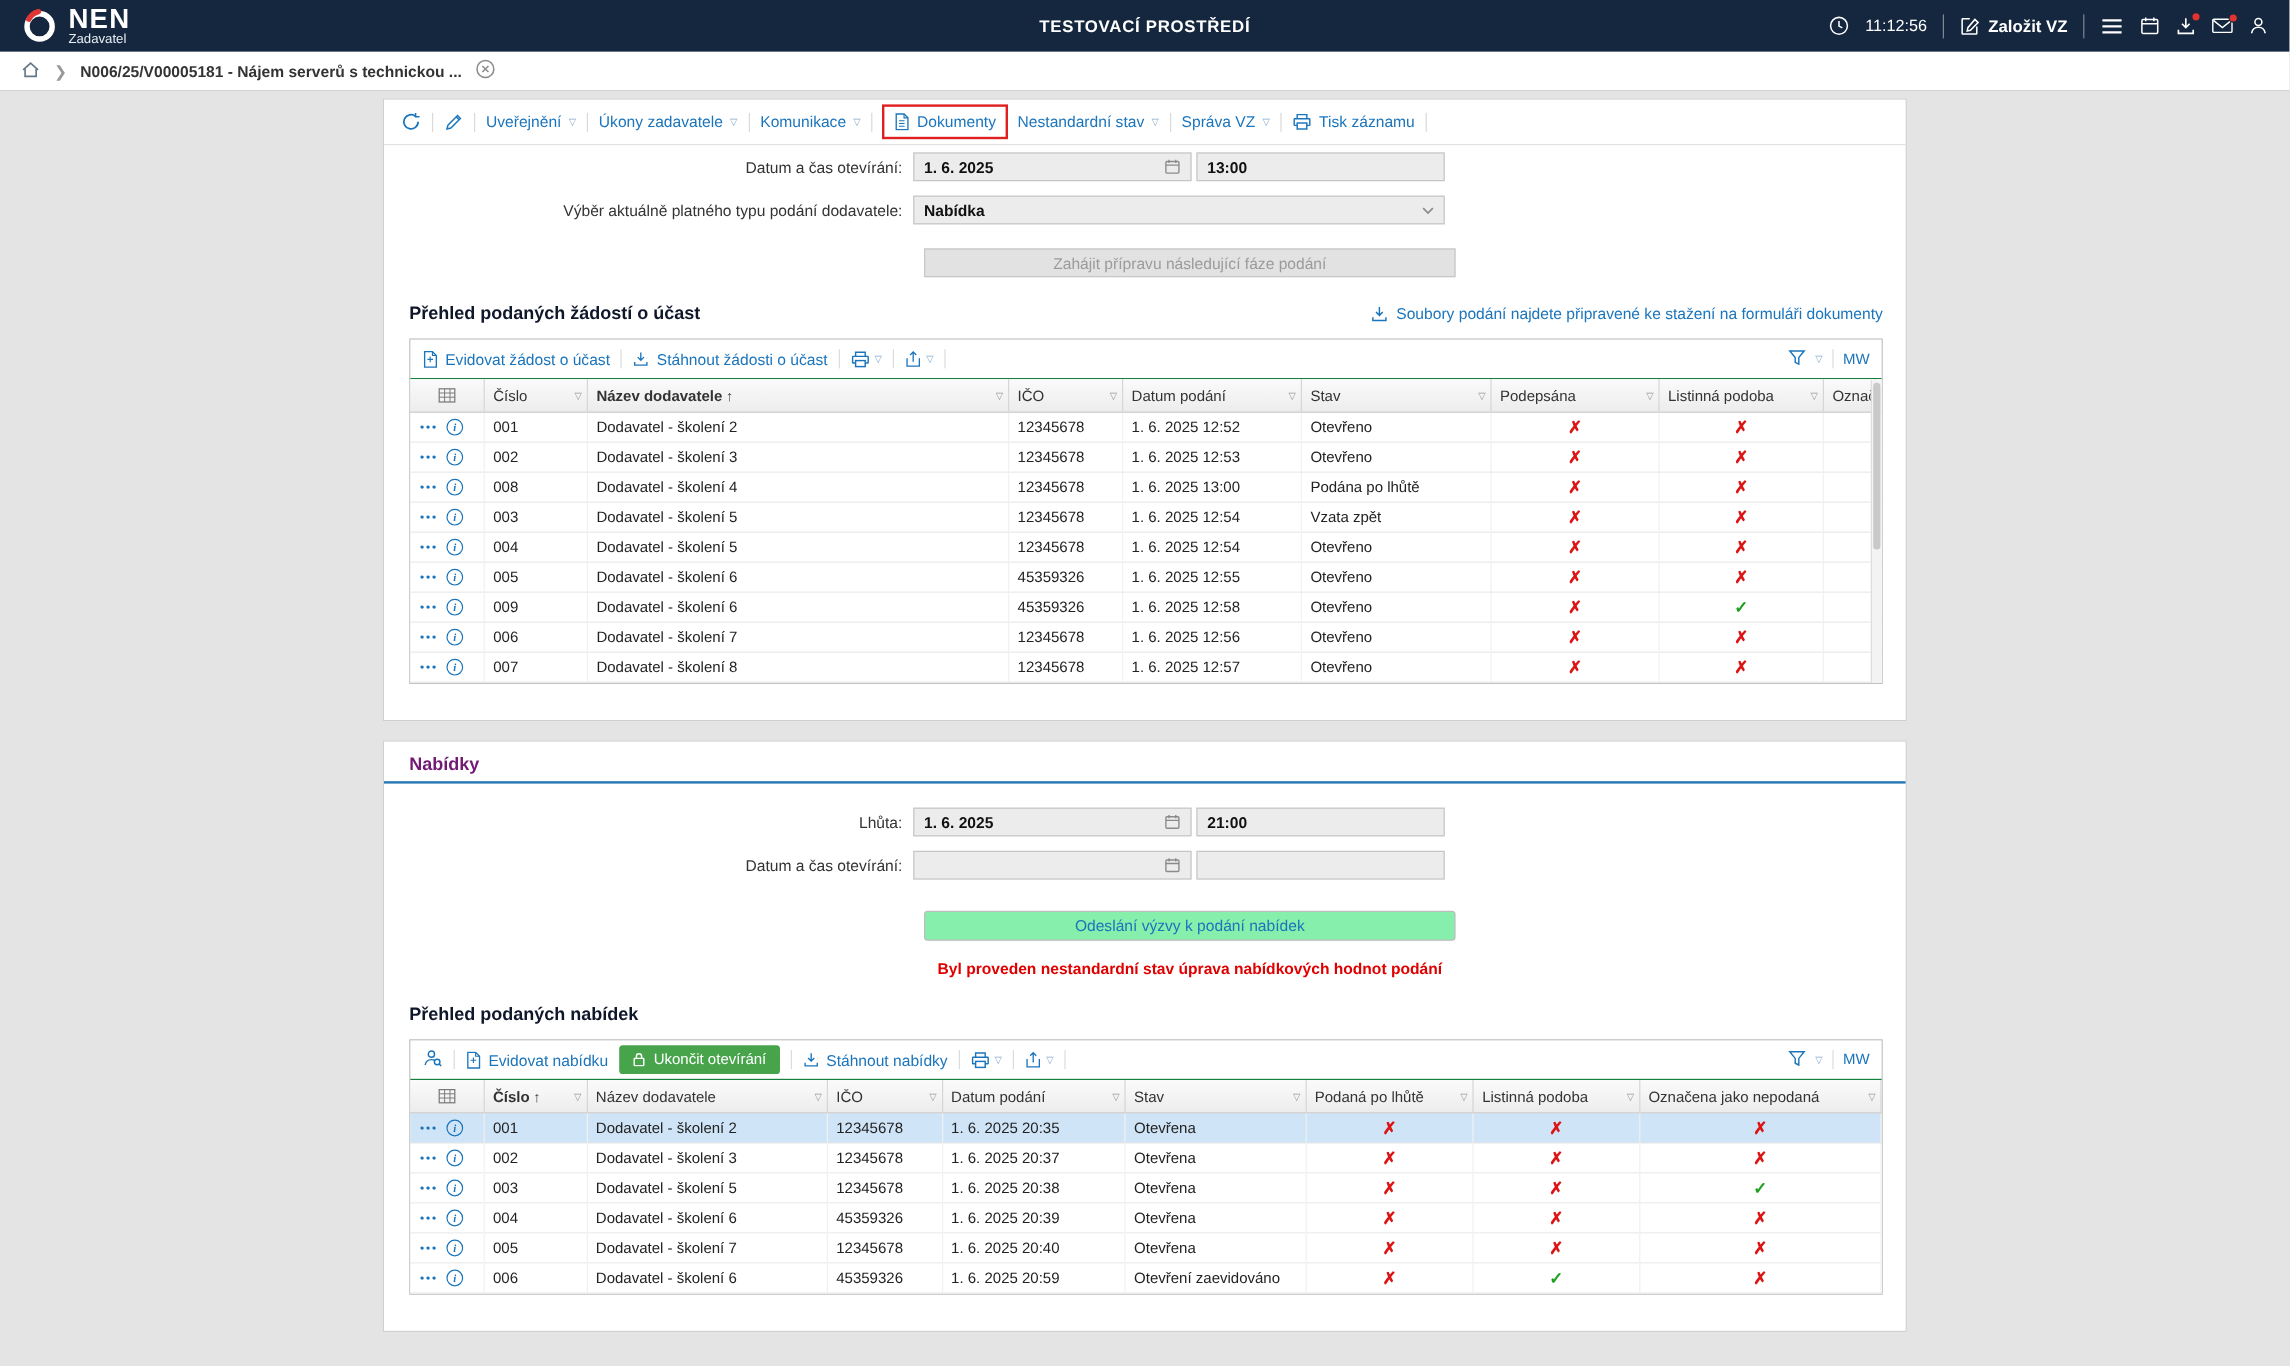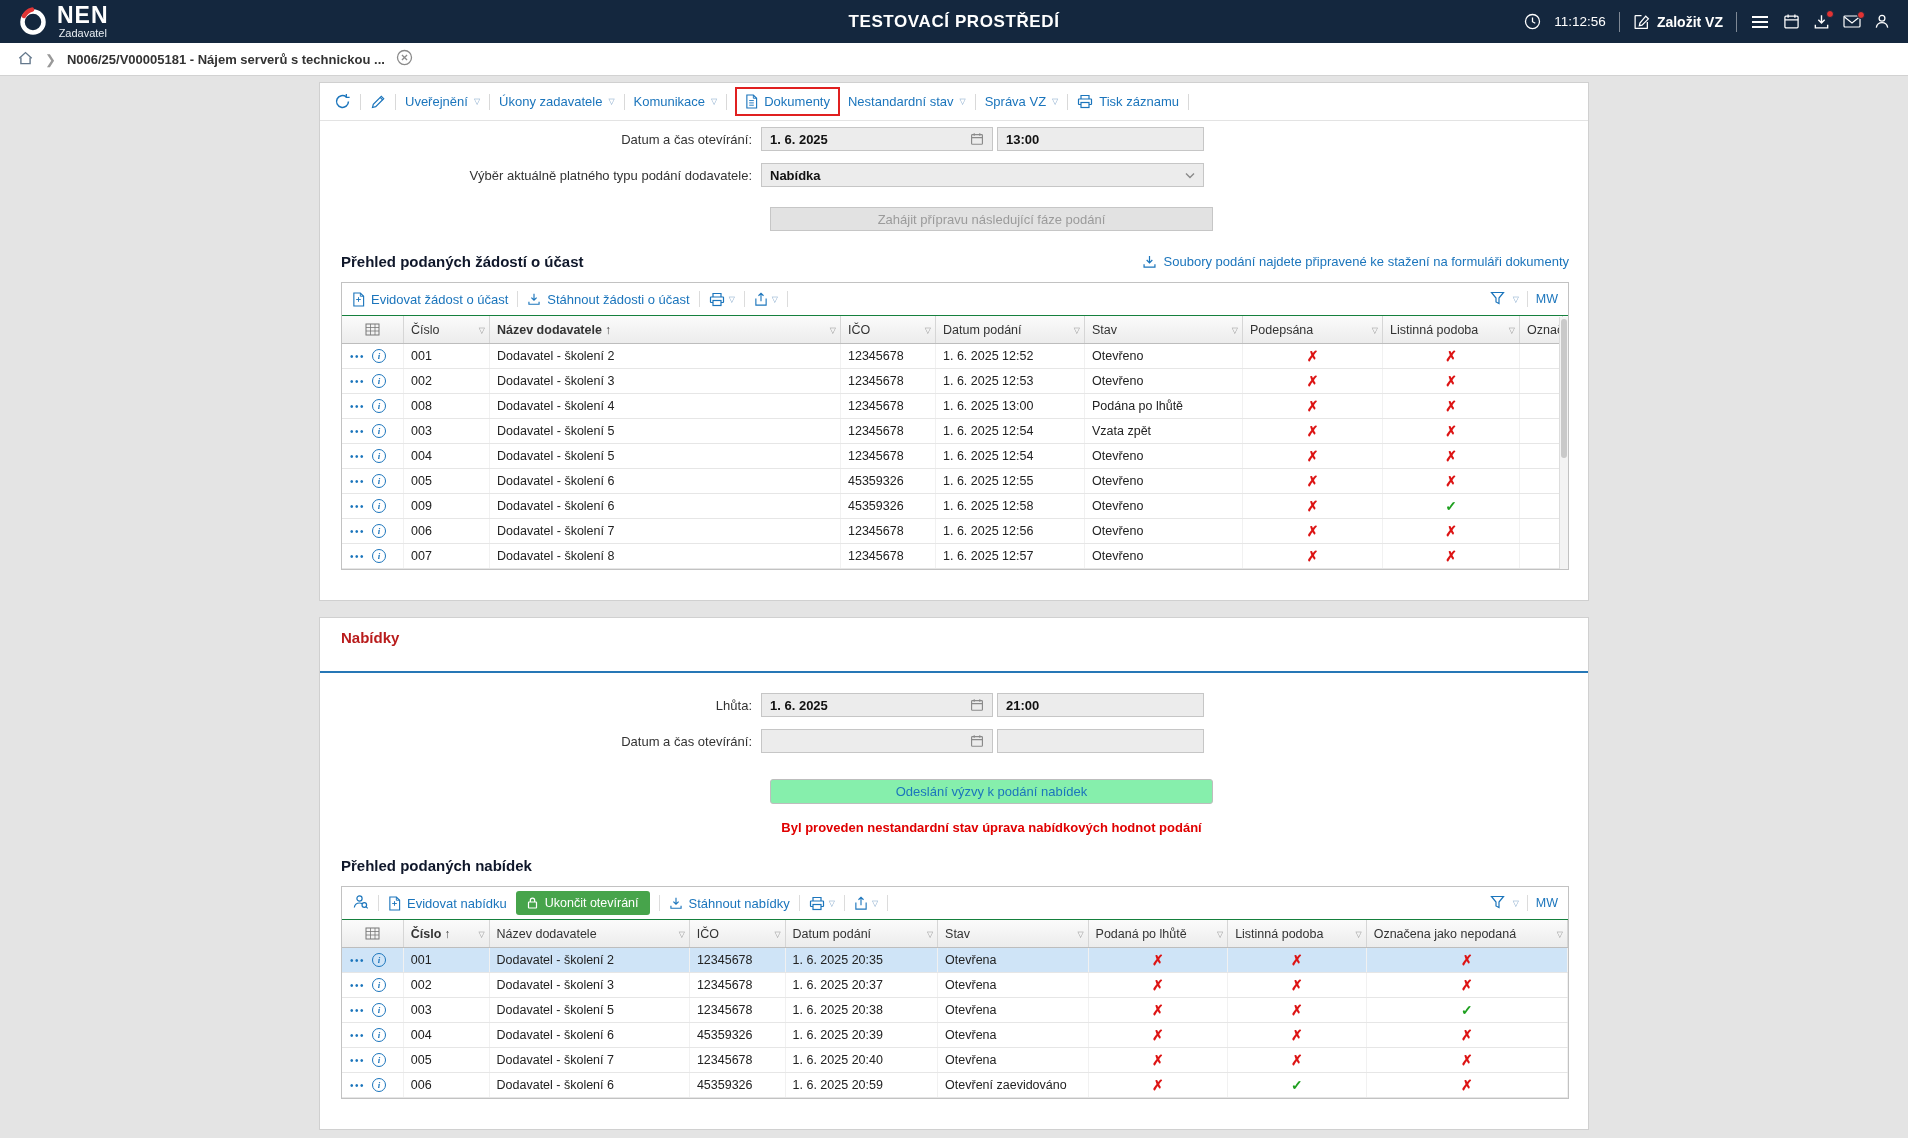--- a/index.html
+++ b/index.html
@@ -1,25 +1,25 @@
 <!DOCTYPE html>
 <html><head>
 <meta charset="utf-8">
 <style>
 *{margin:0;padding:0;box-sizing:border-box;}
 html,body{width:1908px;height:1138px;overflow:hidden;}
 body{background:#e4e4e4;font-family:"Liberation Sans",sans-serif;font-size:13px;color:#222;}
 
 
-.topbar{height:43px;background:#14273e;display:flex;align-items:center;padding:0 18px;position:relative;color:#fff;text-align:center;}
+.topbar{height:43px;background:#14273e;display:flex;align-items:center;padding:0 18px;position:relative;color:#fff;}
 .brand{display:flex;align-items:center;gap:9px;}
 .brand-text{display:flex;flex-direction:column;line-height:1;}
 .brand-name{font-size:23px;font-weight:bold;letter-spacing:1px;}
 .brand-role{font-size:11px;margin-top:1px;color:#e8edf3;}
-.env-title{position:absolute;left:50%;transform:translateX(-50%);font-weight:bold;font-size:17px;letter-spacing:.6px;}
+.env-title{position:absolute;left:50%;transform:translateX(-50%);font-weight:bold;font-size:14px;letter-spacing:.6px;}
 .topbar-right{margin-left:auto;display:flex;align-items:center;gap:13px;}
 .top-time{font-size:13.5px;}
 .newvz{display:flex;align-items:center;gap:7px;font-weight:bold;font-size:14px;cursor:pointer;}
 .vsep{width:1px;height:20px;background:rgba(255,255,255,.45);}
 .icon-badge{position:relative;display:flex;}
 .badge-dot{position:absolute;top:-3px;right:-4px;width:8px;height:8px;border-radius:50%;background:#e23333;border:1px solid #14273e;}
 .topbar svg{display:block;}
 
 
 .breadcrumb{height:33px;background:#fff;display:flex;align-items:center;gap:11px;padding:0 17px;border-bottom:1px solid #d2d2d2;}
@@ -63,21 +63,21 @@
 .field.time{width:207px;}
 .field.select{width:443px;justify-content:space-between;}
 .btn-disabled{width:443px;height:24px;margin-left:450px;margin-top:20px;background:#e2e2e2;border:1px solid #c6c6c6;color:#9b9b9b;display:flex;align-items:center;justify-content:center;cursor:default;}
 .btn-outline{width:443px;height:25px;margin-left:450px;margin-top:26px;background:#86efac;border:1px solid #bdbdbd;border-radius:3px;color:#1b75bc;display:flex;align-items:center;justify-content:center;cursor:pointer;}
 .warning{width:443px;margin-left:450px;margin-top:16px;text-align:center;color:#e00000;font-weight:bold;}
 
 
 .section-head-row{display:flex;align-items:center;justify-content:space-between;margin:22px 19px 0 21px;}
 .sec-h{font-size:15px;font-weight:bold;color:#0f172a;}
 .hint-link{color:#1b75bc;display:flex;align-items:center;gap:7px;cursor:pointer;}
-.nabidky-head{padding:11px 16px 25px 21px;border-bottom:2px solid #2677b6;font-size:15px;font-weight:bold;color:#b91c1c;}
+.nabidky-head{padding:11px 16px 5px 21px;border-bottom:2px solid #2677b6;font-size:15px;font-weight:bold;color:#701a75;}
 
 
 .tbl{margin:12px 19px 0 21px;border:1px solid #c2c2c2;position:relative;background:#fff;}
 .t-toolbar{height:33px;display:flex;align-items:center;gap:9px;padding:0 10px;border-bottom:1px solid #15803d;}
 .tt-link{color:#1b75bc;display:flex;align-items:center;gap:6px;cursor:pointer;white-space:nowrap;}
 .tt-sep{width:1px;height:16px;background:#dcdcdc;}
 .tt-iconbtn{display:flex;align-items:center;gap:4px;cursor:pointer;}
 .tt-right{margin-left:auto;display:flex;align-items:center;gap:8px;}
 .mw{color:#1b75bc;font-size:12.5px;cursor:pointer;}
 .btn-green{background:#47a44b;color:#fff;height:24px;border-radius:3px;display:flex;align-items:center;gap:7px;padding:0 11px;font-size:12.5px;cursor:pointer;white-space:nowrap;}

